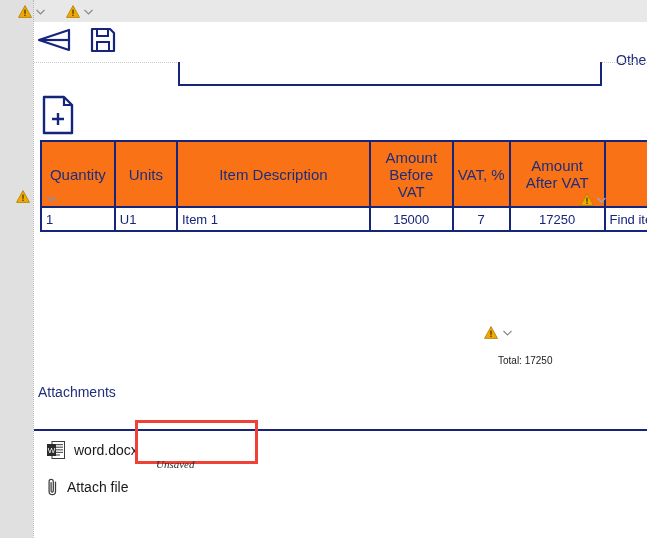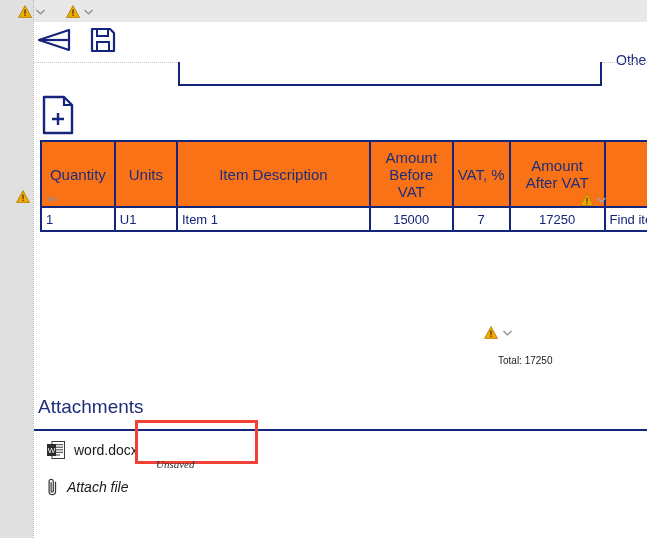--- a/index.html
+++ b/index.html
@@ -109,32 +109,32 @@
   
   .totalwarn{position:absolute;left:484px;top:326px;display:flex;align-items:center;gap:3px;}
   .total{
     position:absolute;left:498px;top:355px;
     font-size:10px;color:#1a1a1a;white-space:nowrap;
   }
 
   
   .attach-title{
     position:absolute;left:38px;top:384px;
-    color:#1f2d7a;font-size:19px;margin-top:12px;
+    color:#1f2d7a;font-size:14px;
   }
   .attach-rule{
     position:absolute;left:34px;top:429px;width:613px;height:0;
     border-top:2px solid #16257c;
   }
   .attach-row{
     position:absolute;left:46px;top:440px;display:flex;align-items:center;gap:8px;
   }
   .attach-name{font-size:14px;color:#1a1a1a;white-space:nowrap;}
   .attach-file-row{
-    position:absolute;left:46px;top:477px;display:flex;align-items:center;gap:7px;font-style:italic;
+    position:absolute;left:46px;top:477px;display:flex;align-items:center;gap:7px;
   }
   .attach-file-lbl{font-size:14px;color:#1a1a1a;}
   .docicon svg,.clipicon svg{display:block;}
 
   
   .unsaved-box{
     position:absolute;left:135px;top:420px;width:117px;height:38px;
     border:3px solid #ef4136;background:transparent;
   }
   .unsaved-txt{

